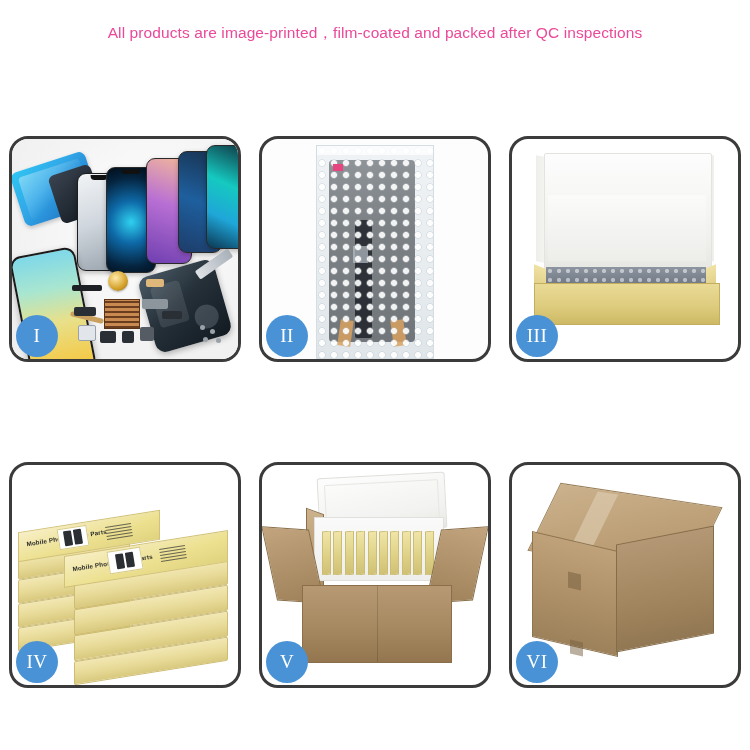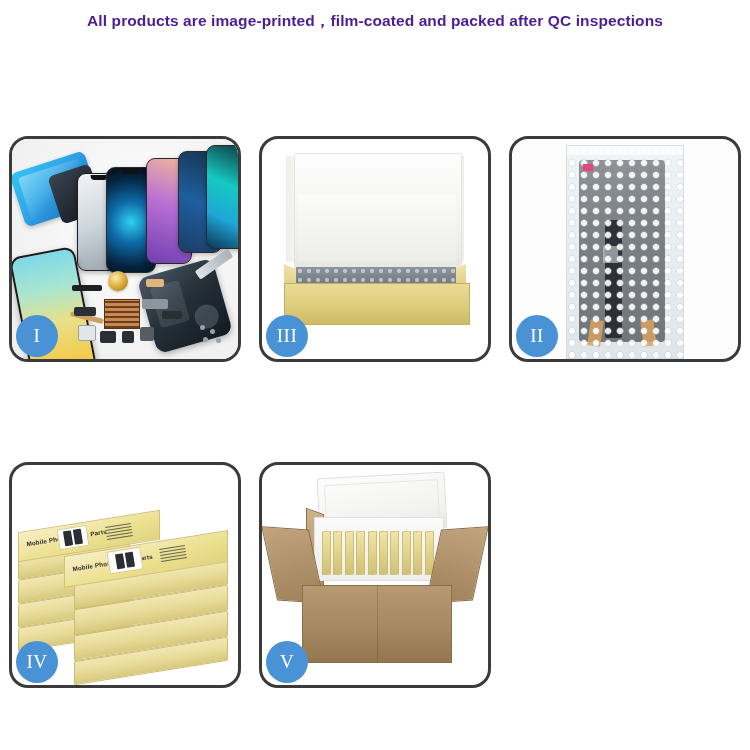--- a/index.html
+++ b/index.html
@@ -20,26 +20,26 @@
     margin: 0;
     padding-top: 36px;
     font-size: 35px;
     letter-spacing: 1.2px;
     font-weight: 700;
     color: #111;
     font-family: "Liberation Sans", sans-serif;
     line-height: 1.05;
   }
   .subtitle {
-    margin: 0;
+    margin: 12px;
     padding-top: 11px;
     font-size: 15.5px;
-    color: #4c1d95;
+    color: #ec4899;
     letter-spacing: 0.1px;
-    font-weight: 700;
+    font-weight: 400;
   }
 
   
   .grid {
     position: absolute;
     left: 9px; top: 136px;
     width: 732px;
     display: grid;
     grid-template-columns: repeat(3, 232px);
     grid-template-rows: repeat(2, 226px);
@@ -419,50 +419,50 @@
         <div class="screws">
           <i style="left:0;top:0"></i>
             <i style="left:10px;top:4px"></i>
             <i style="left:3px;top:12px"></i>
             <i style="left:16px;top:13px"></i>
         </div>
       </div>
       <div class="badge">I</div>
     </div>
 
-    <div class="panel p3">
-      <div class="scene">
-        <div class="lid-flap-l"></div>
-        <div class="lid-flap-r"></div>
-        <div class="lid-back"></div>
-        <div class="foam-sheet"></div>
-        <div class="box-rim-l"></div>
-        <div class="box-rim-r"></div>
-        <div class="box-inner-dark"></div>
-        <div class="box-base-front"></div>
-      </div>
-      <div class="badge">III</div>
-    </div>
-
     <div class="panel p2">
       <div class="scene">
         <div class="pouch">
           <div class="inner-screen"></div>
           <div class="inner-flex"></div>
           <div class="inner-chip"></div>
           <div class="tape-l"></div>
           <div class="tape-r"></div>
           <div class="bubbles"></div>
           <div class="pink-label"></div>
           <div class="pouch-seal"></div>
         </div>
       </div>
       <div class="badge">II</div>
     </div>
 
+    <div class="panel p3">
+      <div class="scene">
+        <div class="lid-flap-l"></div>
+        <div class="lid-flap-r"></div>
+        <div class="lid-back"></div>
+        <div class="foam-sheet"></div>
+        <div class="box-rim-l"></div>
+        <div class="box-rim-r"></div>
+        <div class="box-inner-dark"></div>
+        <div class="box-base-front"></div>
+      </div>
+      <div class="badge">III</div>
+    </div>
+
     <div class="panel p4">
       <div class="scene">
         <div class="stack">
 
           <div class="sbox" style="left:0px;  top:60px;  width:110px; height:22px;"></div>
           <div class="sbox" style="left:0px;  top:84px;  width:110px; height:22px;"></div>
           <div class="sbox" style="left:0px;  top:108px; width:110px; height:22px;"></div>
           <div class="sbox" style="left:0px;  top:132px; width:110px; height:22px;"></div>
 
           <div class="sbox" style="left:56px; top:84px;  width:152px; height:24px;"></div>
@@ -519,15 +519,26 @@
             <i></i>
             <i></i>
         </div>
         <div class="carton-flap-l"></div>
         <div class="carton-flap-r"></div>
         <div class="carton-body"></div>
       </div>
       <div class="badge">V</div>
     </div>
 
+    <div class="panel p6">
+      <div class="scene">
+        <div class="c6-top"></div>
+        <div class="c6-tape"></div>
+        <div class="c6-left"></div>
+        <div class="c6-right"></div>
+        <div class="c6-tab1"></div>
+        <div class="c6-tab2"></div>
+      </div>
+      <div class="badge">VI</div>
+    </div>
 
   </div>
 </div>
 
 </body></html>

